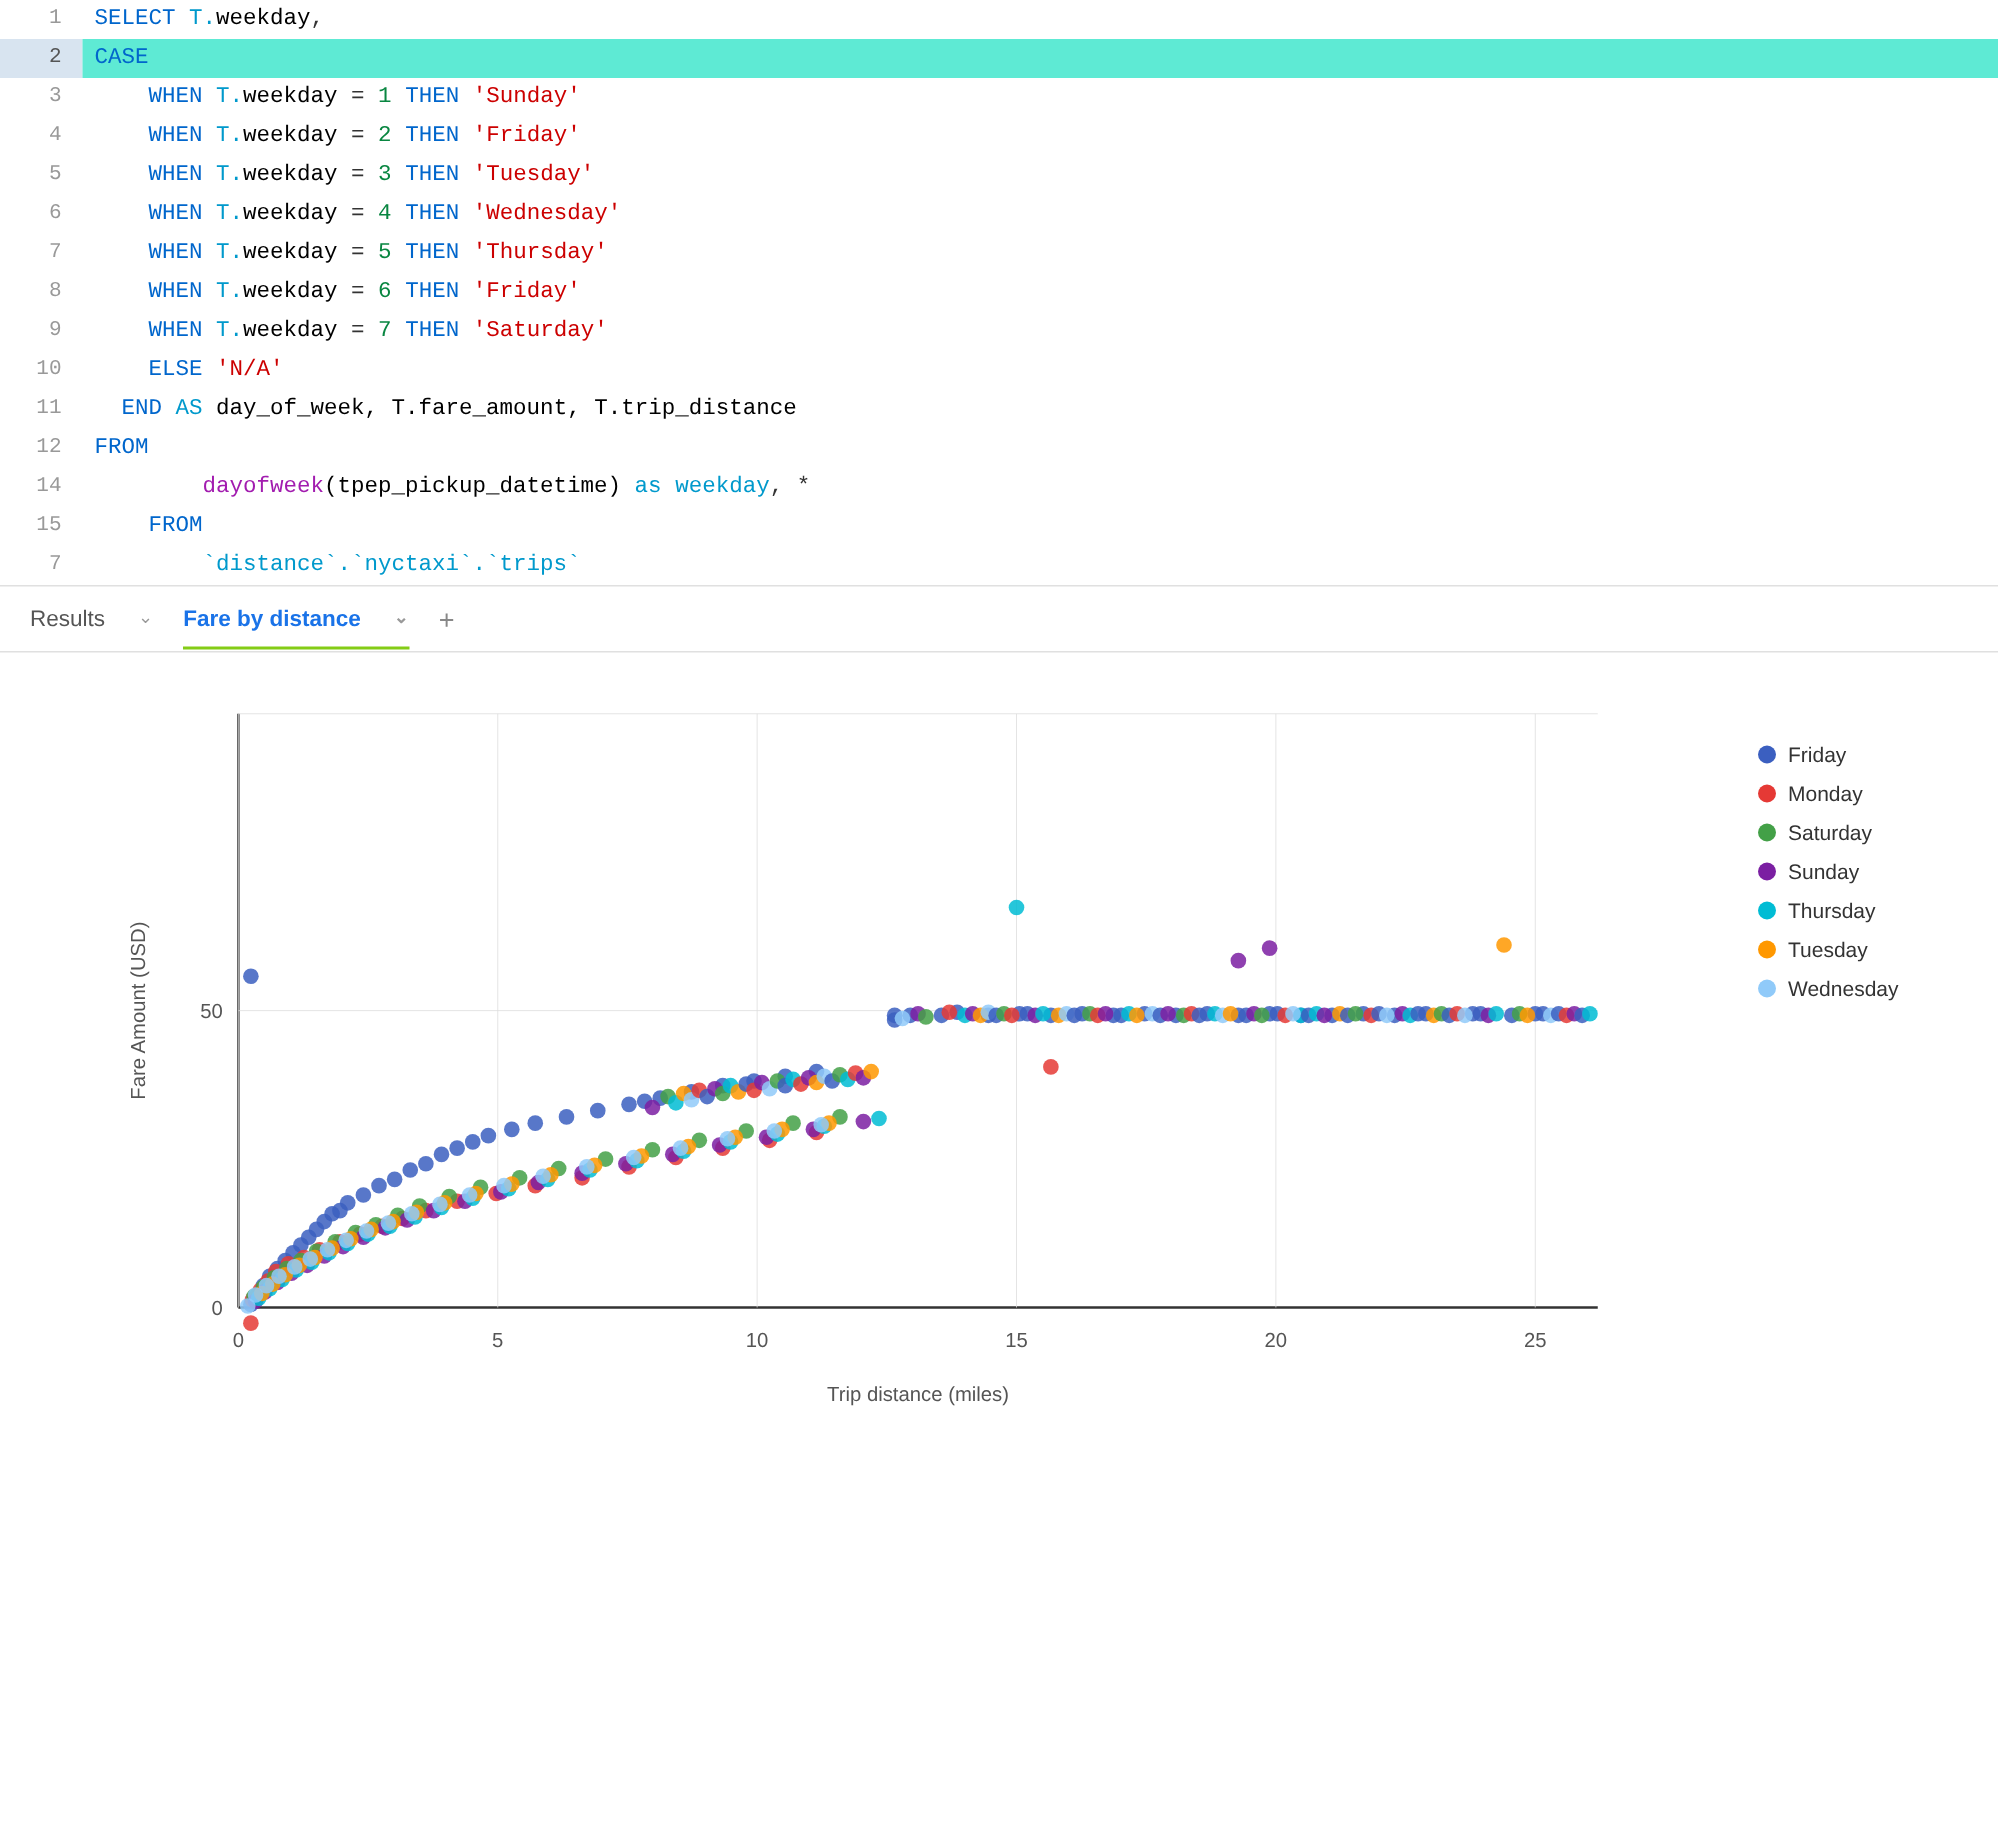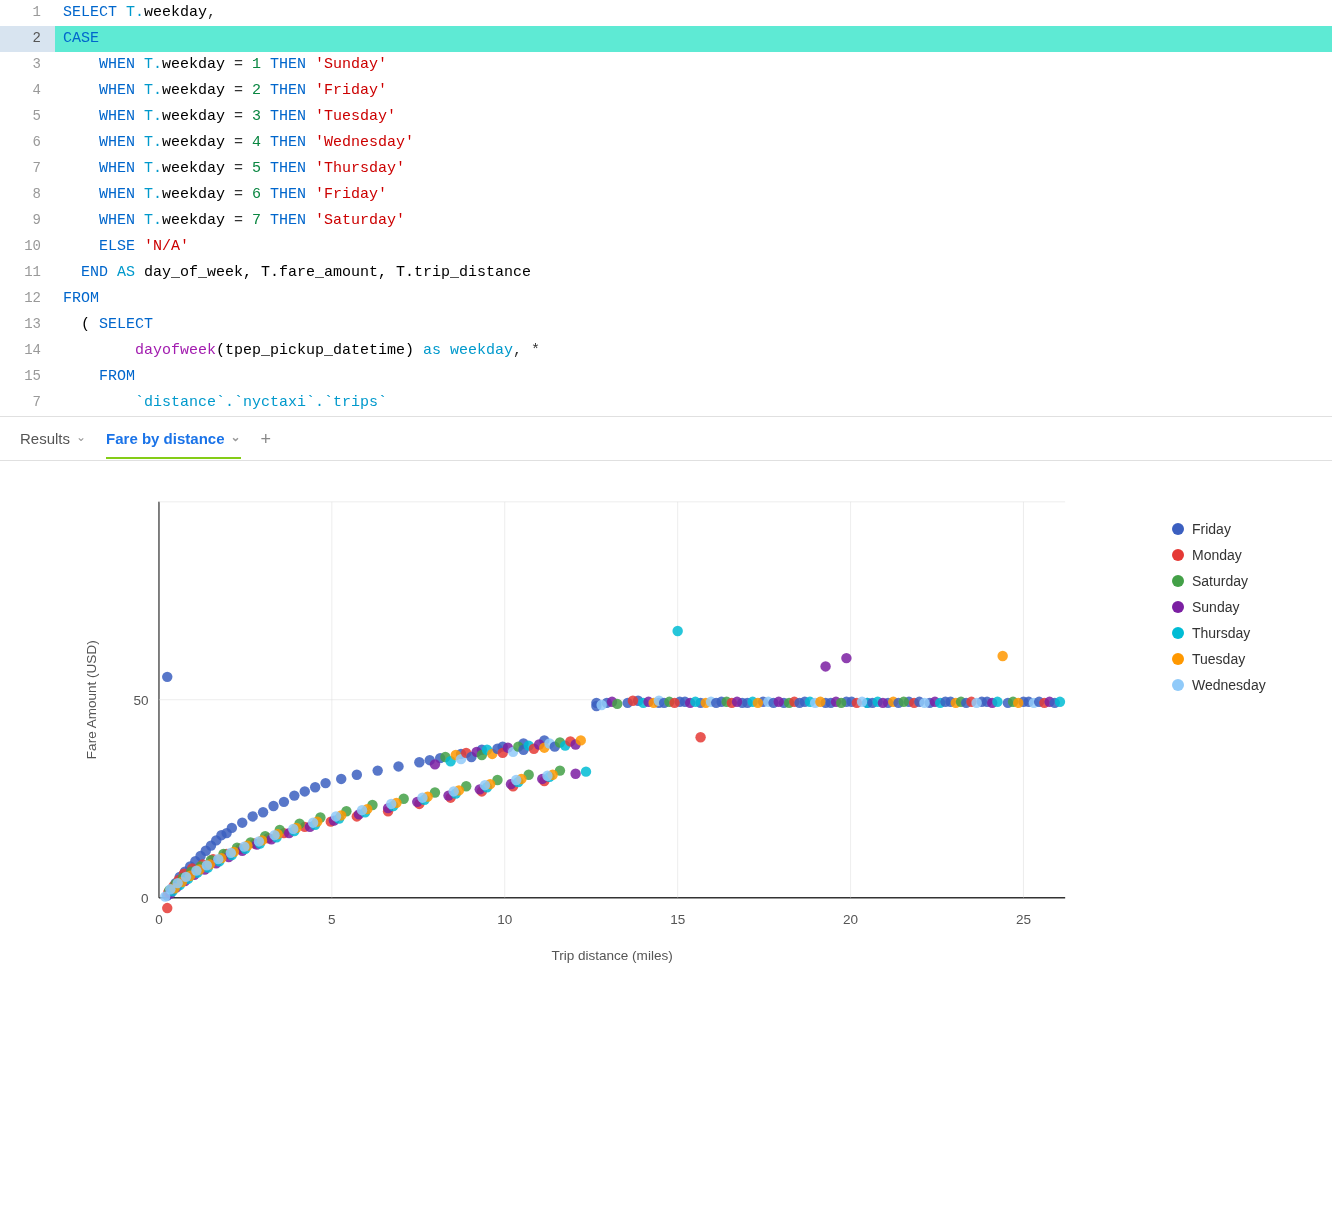--- a/index.html
+++ b/index.html
@@ -71,21 +71,21 @@
       display: flex;
       align-items: center;
       padding: 12px 20px 0 20px;
       border-bottom: 1px solid #e0e0e0;
       gap: 20px;
     }
 
     .tab-item {
       display: flex;
       align-items: flex-start;
-      gap: 6px;
+      gap: 22px;
       padding-bottom: 10px;
       cursor: pointer;
       font-size: 15px;
       color: #555;
       border-bottom: 2px solid transparent;
     }
 
     .tab-item.active {
       color: #1a73e8;
       border-bottom: 2px solid #84cc16;
@@ -186,24 +186,20 @@
           <td class="line-num">10</td>
           <td class="line-content"><span>    </span><span class="kw">ELSE </span><span class="str">'N/A'</span></td>
         </tr>
         <tr>
           <td class="line-num">11</td>
           <td class="line-content"><span>  </span><span class="kw">END </span><span class="cm-as">AS </span><span class="id">day_of_week, T.fare_amount, T.trip_distance</span></td>
         </tr>
         <tr>
           <td class="line-num">12</td>
           <td class="line-content"><span class="kw">FROM</span></td>
-        </tr>
-        <tr>
-          <td class="line-num">13</td>
-          <td class="line-content"><span>  ( </span><span class="kw">SELECT</span></td>
         </tr>
         <tr>
           <td class="line-num">14</td>
           <td class="line-content"><span>        </span><span class="fn">dayofweek</span><span class="id">(tpep_pickup_datetime) </span><span class="cm-as">as </span><span class="alias">weekday</span><span class="op">, *</span></td>
         </tr>
         <tr>
           <td class="line-num">15</td>
           <td class="line-content"><span>    </span><span class="kw">FROM</span></td>
         </tr>
         <tr>

